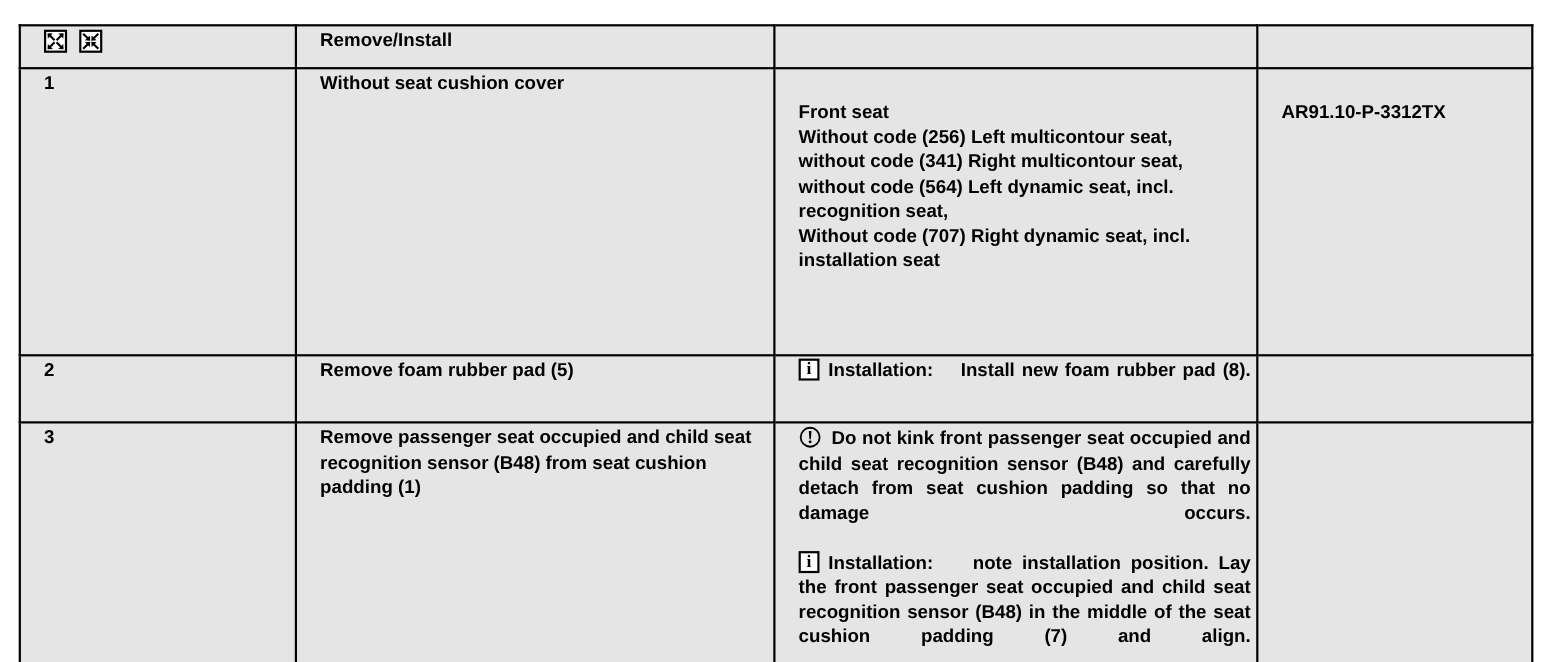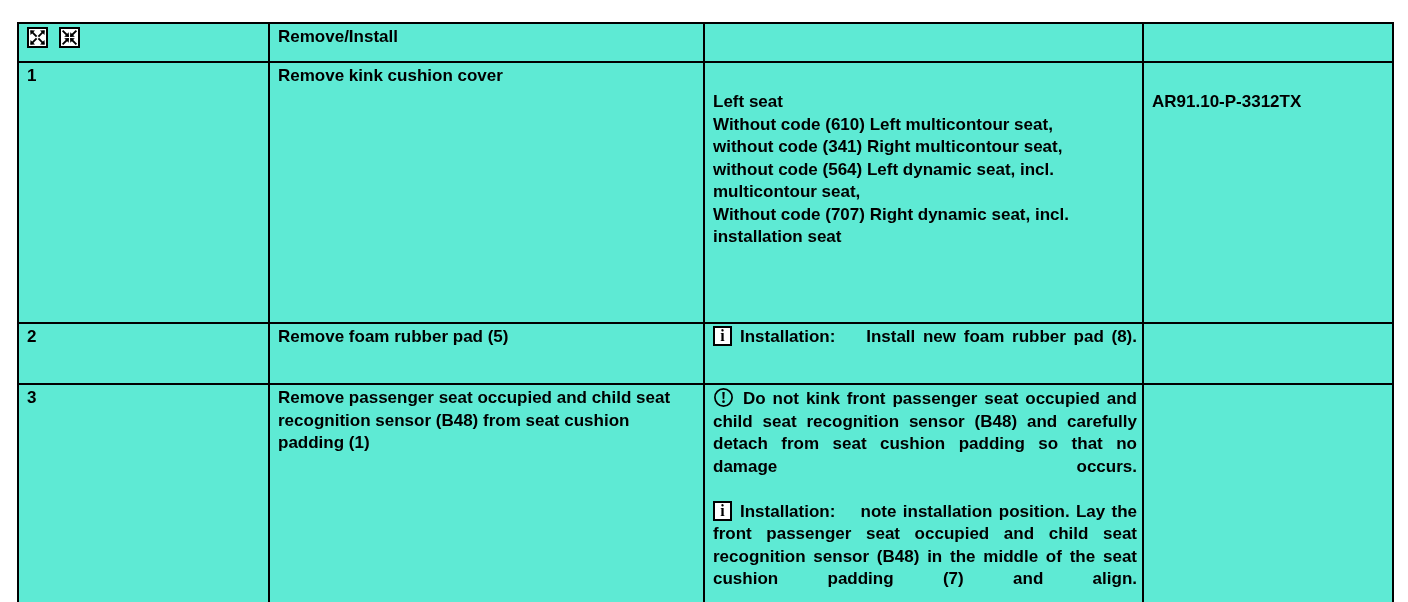--- a/index.html
+++ b/index.html
@@ -29,26 +29,26 @@
     top: 22px;
     width: 1375px;
     border-collapse: collapse;
     table-layout: fixed;
     background: #ffffff;
   }
 
   table.proc td {
     border: 2px solid #000000;
     vertical-align: top;
-    padding: 2px 5px 4px 8px;
+    padding: 2px 5px 4px 21px;
     font-size: 17px;
     line-height: 22.5px;
     font-weight: bold;
     color: #000000;
-    background: #5eead4;
+    background: #e5e5e5;
   }
 
   
   col.c-num   { width: 251px; }
   col.c-task  { width: 435px; }
   col.c-note  { width: 439px; }
   col.c-ref   { width: 250px; }
 
   
   tr.r-head td { height: 31px; }
@@ -179,28 +179,28 @@
         <td>
           <span></span>
         </td>
         <td>
           <span></span>
         </td>
       </tr>
 
       <tr class="r-1">
         <td class="num-cell">1</td>
-        <td>Remove kink cushion cover</td>
+        <td>Without seat cushion cover</td>
         <td class="note-cell">
           <div style="height:26px"></div>
-          <div>Left seat</div>
-          <div>Without code (610) Left multicontour seat,</div>
+          <div>Front seat</div>
+          <div>Without code (256) Left multicontour seat,</div>
           <div>without code (341) Right multicontour seat,</div>
           <div>without code (564) Left dynamic seat, incl.</div>
-          <div>multicontour seat,</div>
+          <div>recognition seat,</div>
           <div>Without code (707) Right dynamic seat, incl.</div>
           <div>installation seat</div>
         </td>
         <td>
           <div style="height:26px"></div>
           <span>AR91.10-P-3312TX</span>
         </td>
       </tr>
 
       <tr class="r-2">

